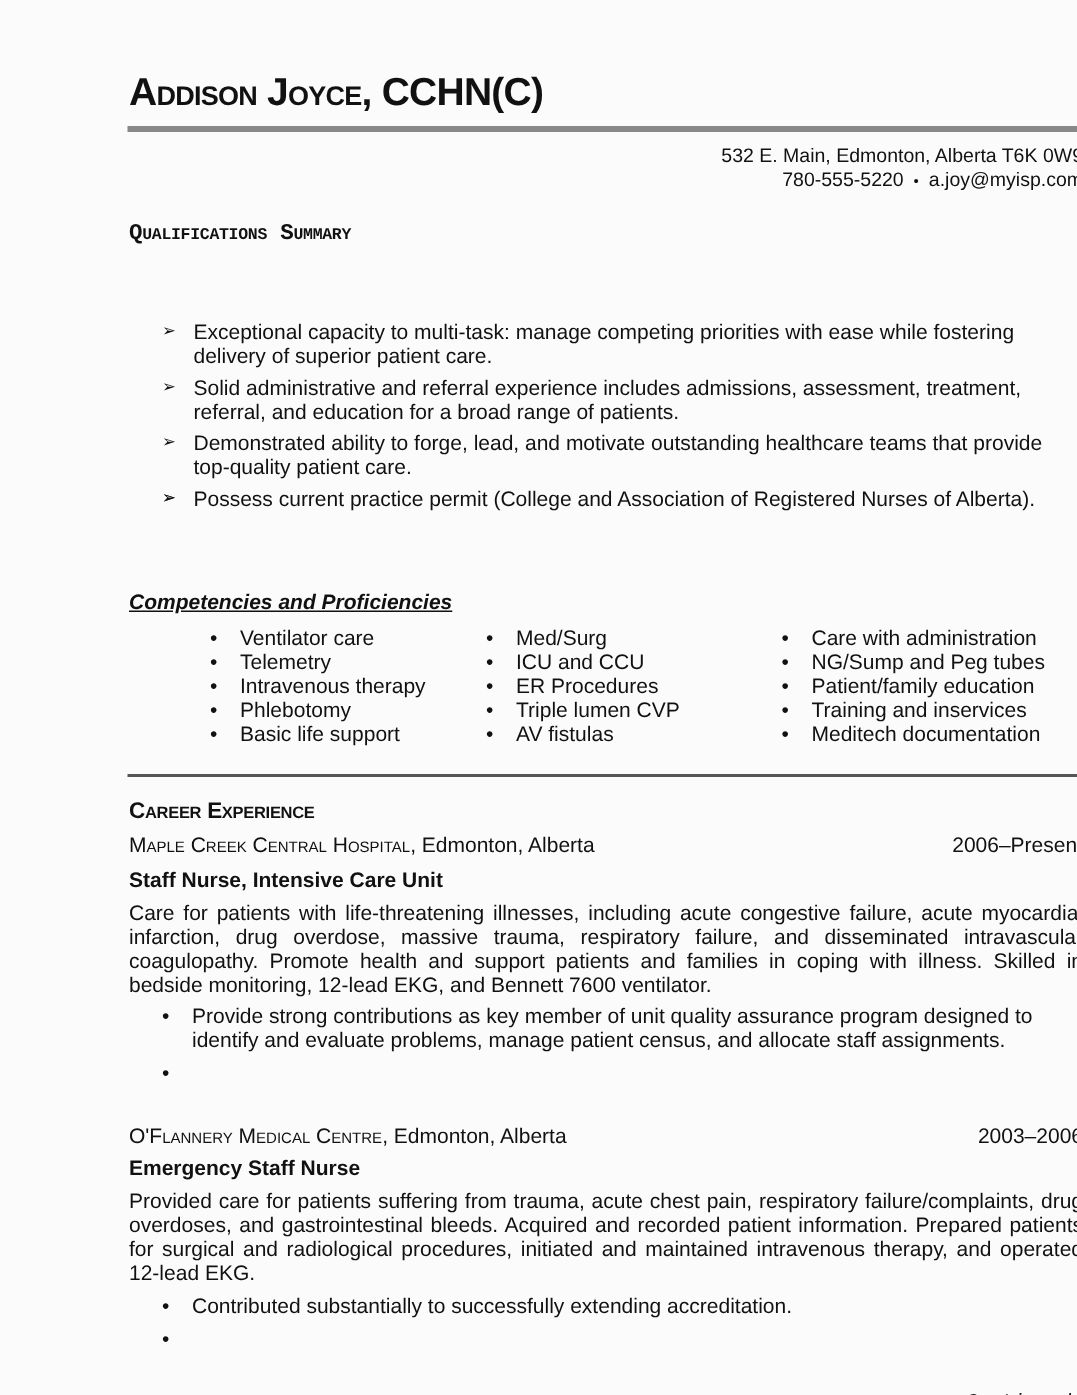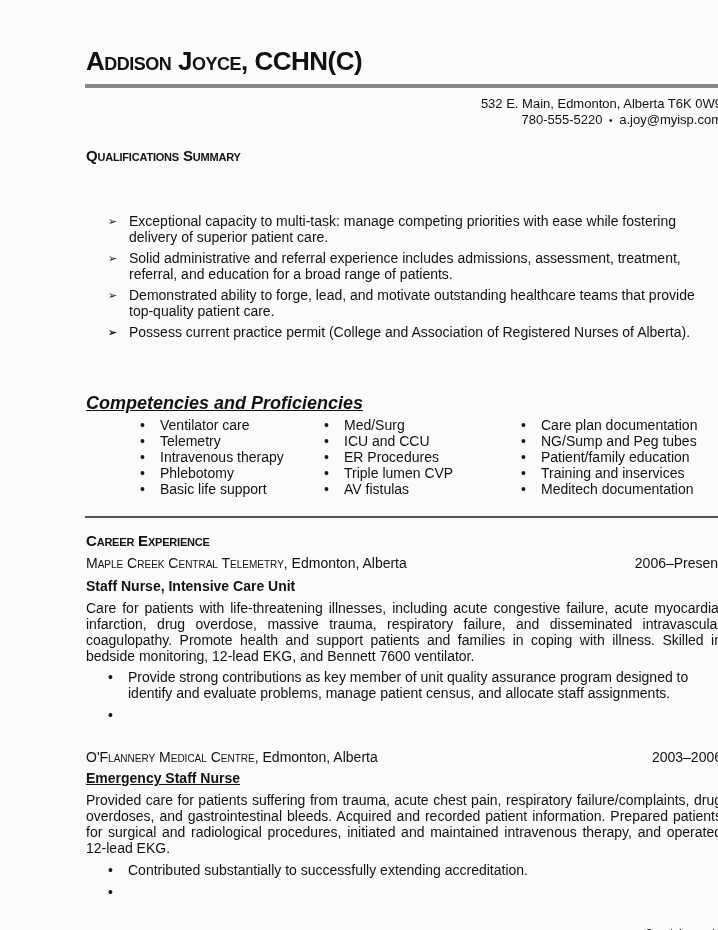--- a/index.html
+++ b/index.html
@@ -18,21 +18,21 @@
   .contact { position: absolute; right: 40px; top: 80px; text-align: right; font-size: 13px; line-height: 16px; font-family: "Liberation Sans", sans-serif; }
   .section-title {
     position: absolute; left: 42px; font-size: 15px; font-weight: bold; font-variant: small-caps;
     font-family: "Liberation Sans", sans-serif; letter-spacing: -0.2px;
   }
   .para { position: absolute; left: 42px; width: 636px; font-size: 14px; line-height: 16px; font-family: "Liberation Sans", sans-serif; }
   .para.justify { text-align: justify; }
   .arrow-list { position: absolute; left: 64px; width: 610px; margin: 0; padding: 0; list-style: none; font-family: "Liberation Sans", sans-serif; font-size: 14px; line-height: 16px; }
   .arrow-list li { position: relative; padding-left: 21px; margin-bottom: 5px; }
   .arrow-list li .mark { position: absolute; left: 0; top: 0; font-size: 11px; }
-  .subhead { position: absolute; left: 42px; top: 377px; font-size: 18px; font-weight: bold; font-style: italic; text-decoration: underline; font-family: "Liberation Sans", sans-serif; }
+  .subhead { position: absolute; left: 42px; top: 377px; font-size: 14px; font-weight: bold; font-style: italic; text-decoration: underline; font-family: "Liberation Sans", sans-serif; }
   .comp-col { position: absolute; top: 401px; margin: 0; padding: 0; list-style: none; font-size: 14px; line-height: 16px; font-family: "Liberation Sans", sans-serif; }
   .comp-col li { position: relative; padding-left: 20px; }
   .comp-col li .dot { position: absolute; left: 0; top: 0; }
   .rule2 { position: absolute; left: 41px; top: 500px; width: 638px; height: 2px; background: #555; }
   .row { position: absolute; left: 42px; width: 636px; font-family: "Liberation Sans", sans-serif; font-size: 14px; }
   .row .employer { font-variant: small-caps; }
   .row .dates { position: absolute; right: 0; top: 0; }
   .jobtitle { position: absolute; left: 42px; font-weight: bold; font-size: 14px; font-family: "Liberation Sans", sans-serif; }
   .bullet-list { position: absolute; left: 64px; width: 610px; margin: 0; padding: 0; list-style: none; font-size: 14px; line-height: 16px; font-family: "Liberation Sans", sans-serif; }
   .bullet-list li { position: relative; padding-left: 20px; margin-bottom: 6px; }
@@ -48,21 +48,21 @@
   <div class="name-rule"></div>
   <div class="contact">
     <div>532 E. Main, Edmonton, Alberta T6K 0W9</div>
     <div>
       <span>780-555-5220</span>
       <span style="font-size:10px;margin:0 3px;">•</span>
       <span>a.joy@myisp.com</span>
     </div>
   </div>
 
-  <div class="section-title" style="top:131px;">Qualifications Summary</div>
+  <div class="section-title" style="top:131px;font-family:Liberation Mono, monospace;">Qualifications Summary</div>
   <ul class="arrow-list" style="top:197px;">
     <li><span class="mark">➢</span><span>Exceptional capacity to multi-task: manage competing priorities with ease while fostering delivery of superior patient care.</span></li>
     <li><span class="mark">➢</span><span>Solid administrative and referral experience includes admissions, assessment, treatment, referral, and education for a broad range of patients.</span></li>
     <li><span class="mark">➢</span><span>Demonstrated ability to forge, lead, and motivate outstanding healthcare teams that provide top-quality patient care.</span></li>
     <li><span class="mark">➢</span></li>
     <li><span class="mark">➢</span><span>Possess current practice permit (College and Association of Registered Nurses of Alberta).</span></li>
   </ul>
 
   <div class="subhead">Competencies and Proficiencies</div>
   <ul class="comp-col" style="left:96px;">
@@ -73,47 +73,47 @@
     <li><span class="dot">•</span><span>Basic life support</span></li>
   </ul>
   <ul class="comp-col" style="left:280px;">
     <li><span class="dot">•</span><span>Med/Surg</span></li>
     <li><span class="dot">•</span><span>ICU and CCU</span></li>
     <li><span class="dot">•</span><span>ER Procedures</span></li>
     <li><span class="dot">•</span><span>Triple lumen CVP</span></li>
     <li><span class="dot">•</span><span>AV fistulas</span></li>
   </ul>
   <ul class="comp-col" style="left:477px;">
-    <li><span class="dot">•</span><span>Care plan documentation</span></li>
+    <li><span class="dot">•</span><span>Care with administration</span></li>
     <li><span class="dot">•</span><span>NG/Sump and Peg tubes</span></li>
     <li><span class="dot">•</span><span>Patient/family education</span></li>
     <li><span class="dot">•</span><span>Training and inservices</span></li>
     <li><span class="dot">•</span><span>Meditech documentation</span></li>
   </ul>
 
   <div class="rule2"></div>
 
   <div class="section-title" style="top:516px;text-align:center;">Career Experience</div>
 
   <div class="row" style="top:539px;">
-    <span class="employer">Maple Creek Central Telemetry</span><span>, Edmonton, Alberta</span>
+    <span class="employer">Maple Creek Central Hospital</span><span>, Edmonton, Alberta</span>
     <span class="dates">2006–Present</span>
   </div>
   <div class="jobtitle" style="top:562px;">Staff Nurse, Intensive Care Unit</div>
   <div class="para justify" style="top:584px;">Care for patients with life-threatening illnesses, including acute congestive failure, acute myocardial infarction, drug overdose, massive trauma, respiratory failure, and disseminated intravascular coagulopathy. Promote health and support patients and families in coping with illness. Skilled in bedside monitoring, 12-lead EKG, and Bennett 7600 ventilator.</div>
   <ul class="bullet-list" style="top:653px;">
     <li><span class="dot">•</span><span>Provide strong contributions as key member of unit quality assurance program designed to identify and evaluate problems, manage patient census, and allocate staff assignments.</span></li>
     <li><span class="dot">•</span></li>
   </ul>
 
   <div class="row" style="top:733px;">
     <span class="employer">O'Flannery Medical Centre</span><span>, Edmonton, Alberta</span>
     <span class="dates">2003–2006</span>
   </div>
-  <div class="jobtitle" style="top:754px;text-decoration:underline;">Emergency Staff Nurse</div>
+  <div class="jobtitle" style="top:754px;">Emergency Staff Nurse</div>
   <div class="para justify" style="top:776px;">Provided care for patients suffering from trauma, acute chest pain, respiratory failure/complaints, drug overdoses, and gastrointestinal bleeds. Acquired and recorded patient information. Prepared patients for surgical and radiological procedures, initiated and maintained intravenous therapy, and operated 12-lead EKG.</div>
   <ul class="bullet-list" style="top:846px;">
     <li><span class="dot">•</span><span>Contributed substantially to successfully extending accreditation.</span></li>
     <li><span class="dot">•</span></li>
   </ul>
 
   <div class="continued">Continued…</div>
 </div>
 
 </body></html>

